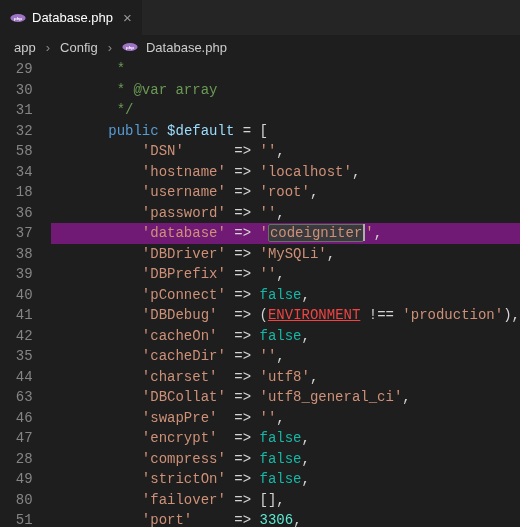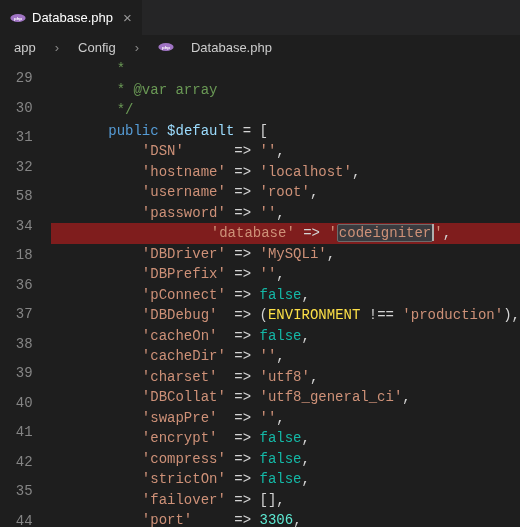--- a/index.html
+++ b/index.html
@@ -28,48 +28,48 @@
       font-family: -apple-system, 'Segoe UI', sans-serif;
       font-size: 13px;
     }
     .tab-icon { color: #a074c4; font-size: 14px; }
     .tab-close { color: #999; margin-left: 4px; font-size: 15px; cursor: pointer; }
     .breadcrumbs {
       background: #1e1e1e;
       padding: 4px 14px;
       display: flex;
       align-items: center;
-      gap: 17px;
+      gap: 8px;
       font-family: -apple-system, 'Segoe UI', sans-serif;
       font-size: 13px;
       color: #cccccc;
     }
     .breadcrumb-sep { color: #8a8a8a; padding: 0 2px; }
     .editor {
       display: flex;
       height: calc(100% - 59px);
     }
     .gutter {
       width: 54px;
       text-align: right;
       padding-right: 18px;
       color: #858585;
       user-select: none;
       font-size: 14px;
       line-height: 20.5px;
     }
-    .gutter .num { display: block; margin-top: 9px; }
+    .gutter .num { display: block; }
     .code {
       flex: 1;
       white-space: pre;
       font-size: 14px;
       line-height: 20.5px;
     }
     .line { display: block; height: 20.5px; padding-left: 24px;}
-    .line.hl { background: #7f1d1d; position: relative; text-align: center; }
+    .line.hl { background: #701a75; position: relative; }
     .sel {
       background: #3a3a3e;
       border: 1px solid #6c6c6c;
       border-radius: 2px;
       padding: 0 1px;
     }
     .cursor {
       display: inline-block;
       width: 2px;
       height: 17px;
@@ -79,21 +79,21 @@
       position: relative;
       top: -1px;
     }
     
     .kw { color: #569cd6; }
     .var { color: #9cdcfe; }
     .str { color: #ce9178; }
     .bool { color: #14b8a6; }
     .num-lit { color: #5eead4; }
     .punc { color: #d4d4d4; }
-    .const { color: #fde047; }
+    .const { color: #ef4444; text-decoration: underline; }
     .cmt { color: #6a9955; }
     .arrow { color: #d4d4d4; }
   </style>
 </head>
 <body>
 
 <div class="tabs">
   <div class="tab">
     <span class="tab-icon">
       <svg width="16" height="10" viewBox="0 0 40 22">

